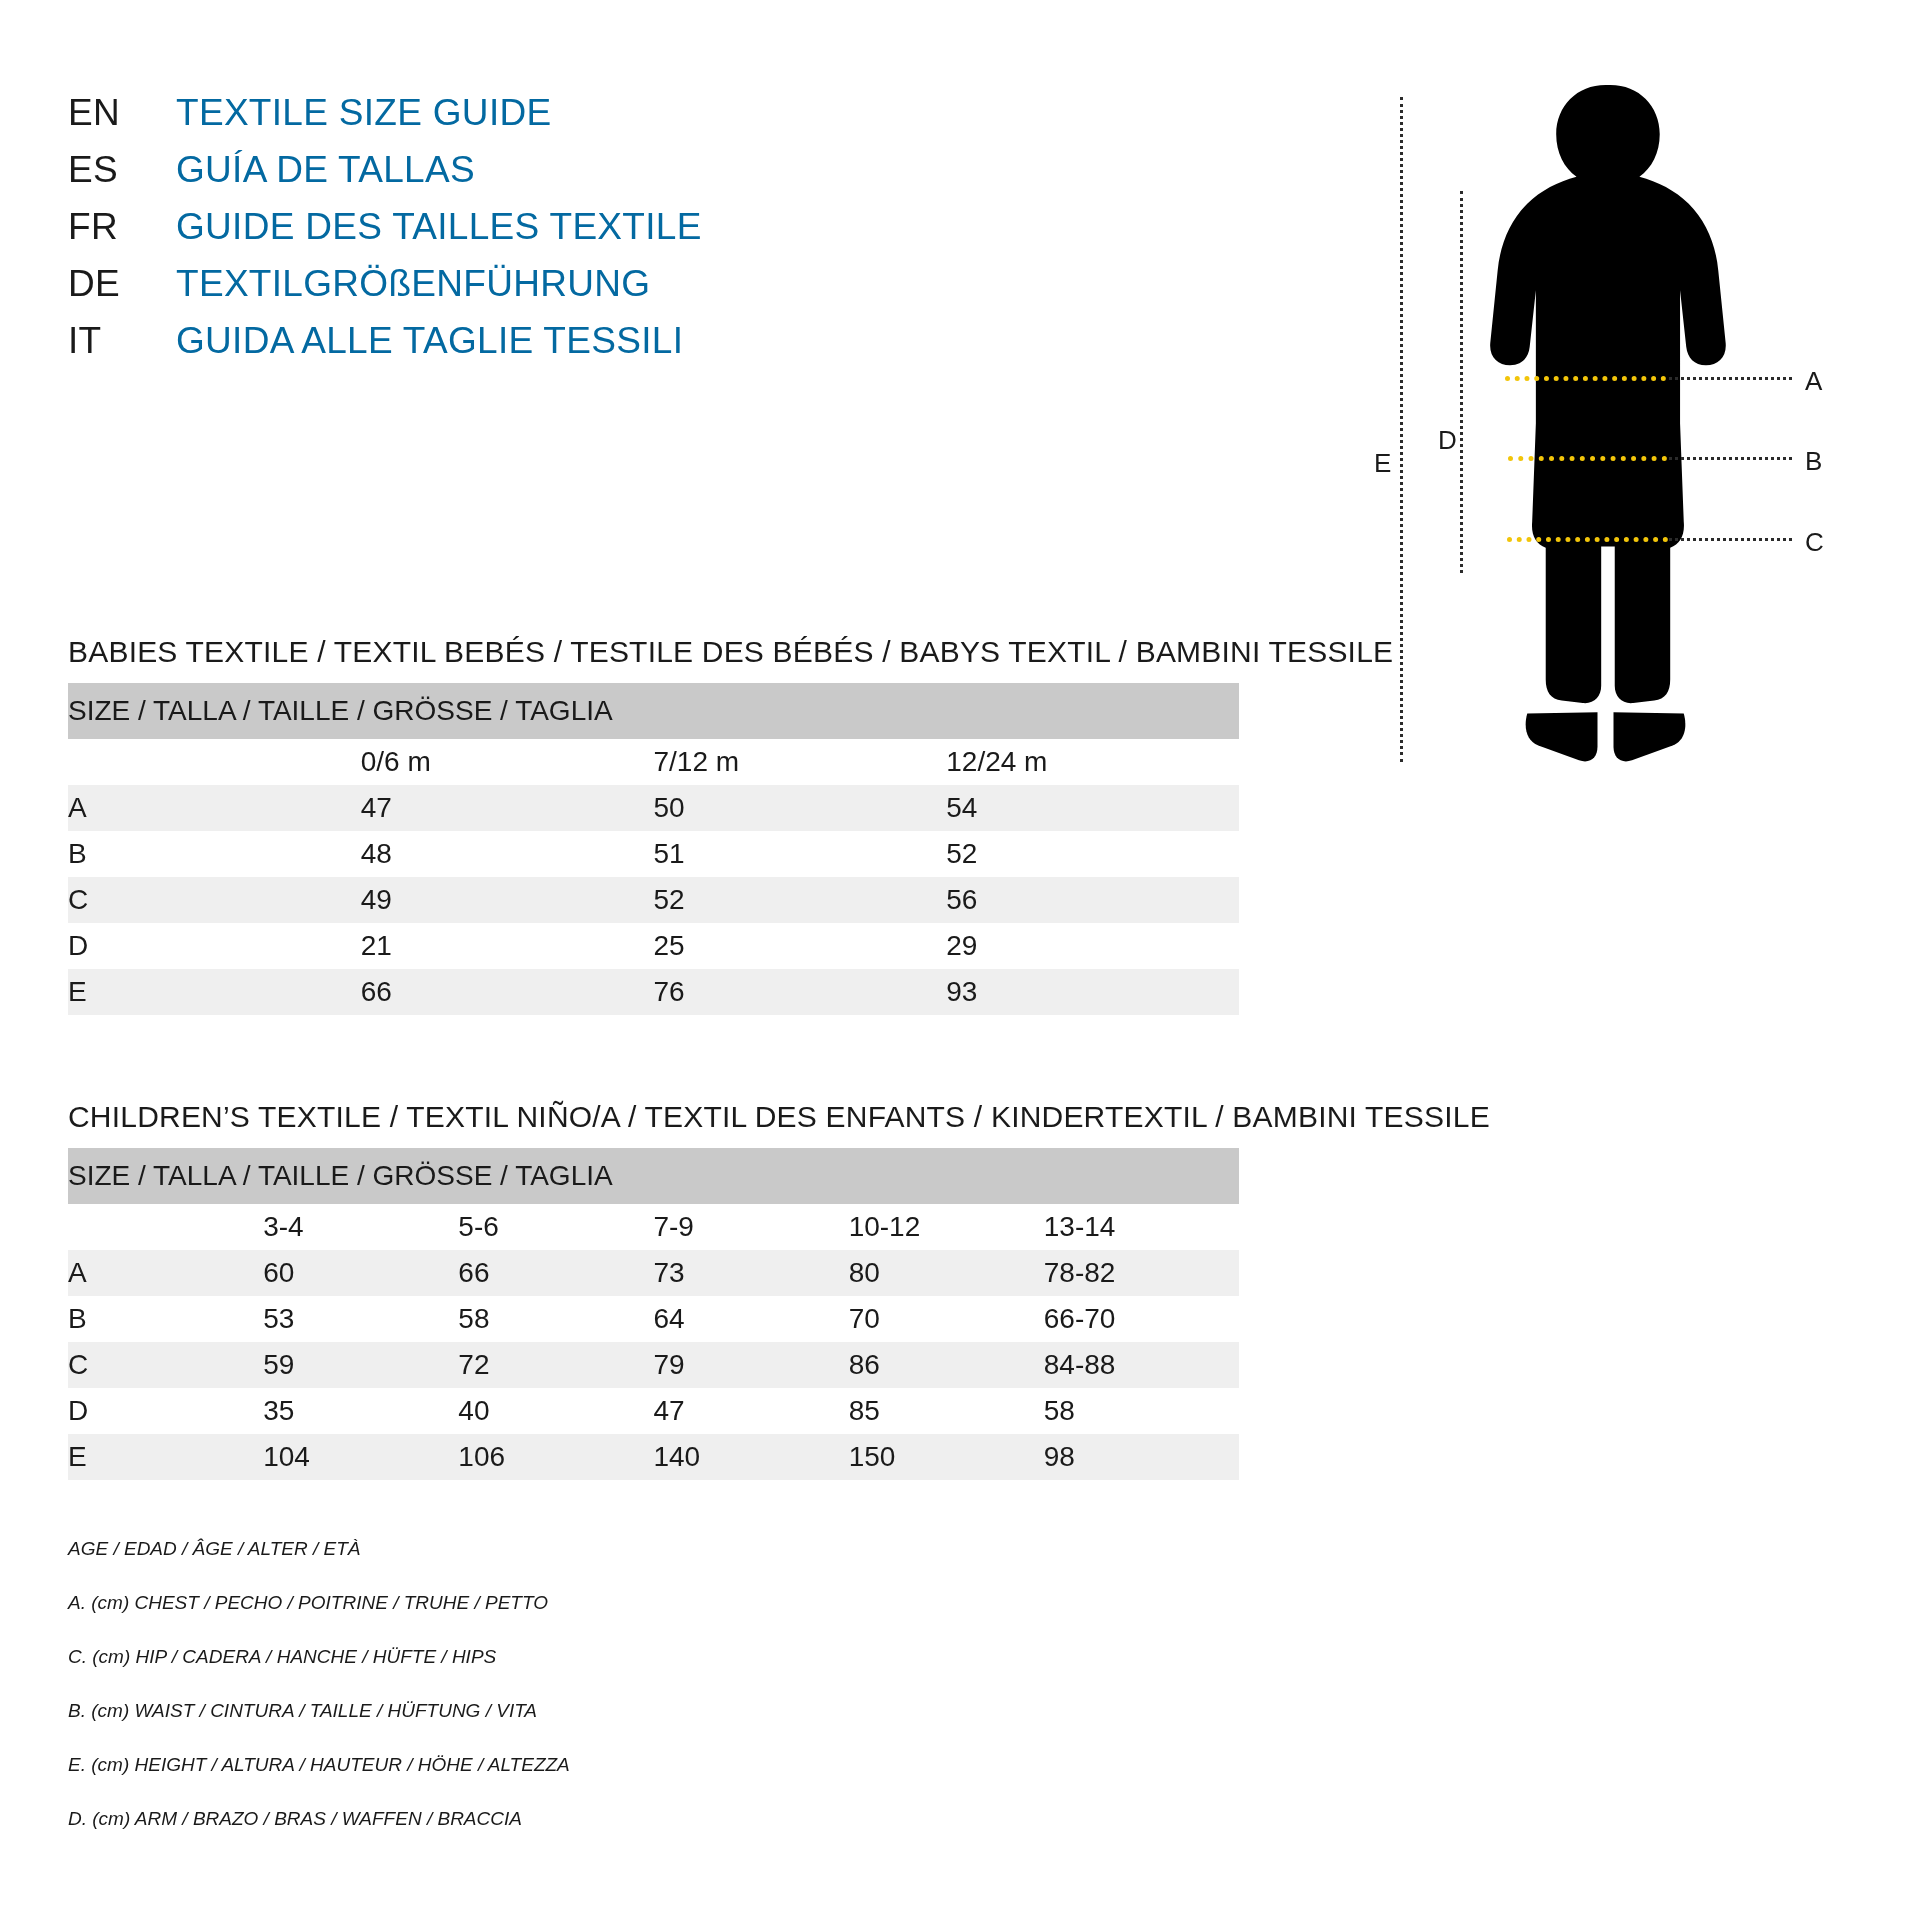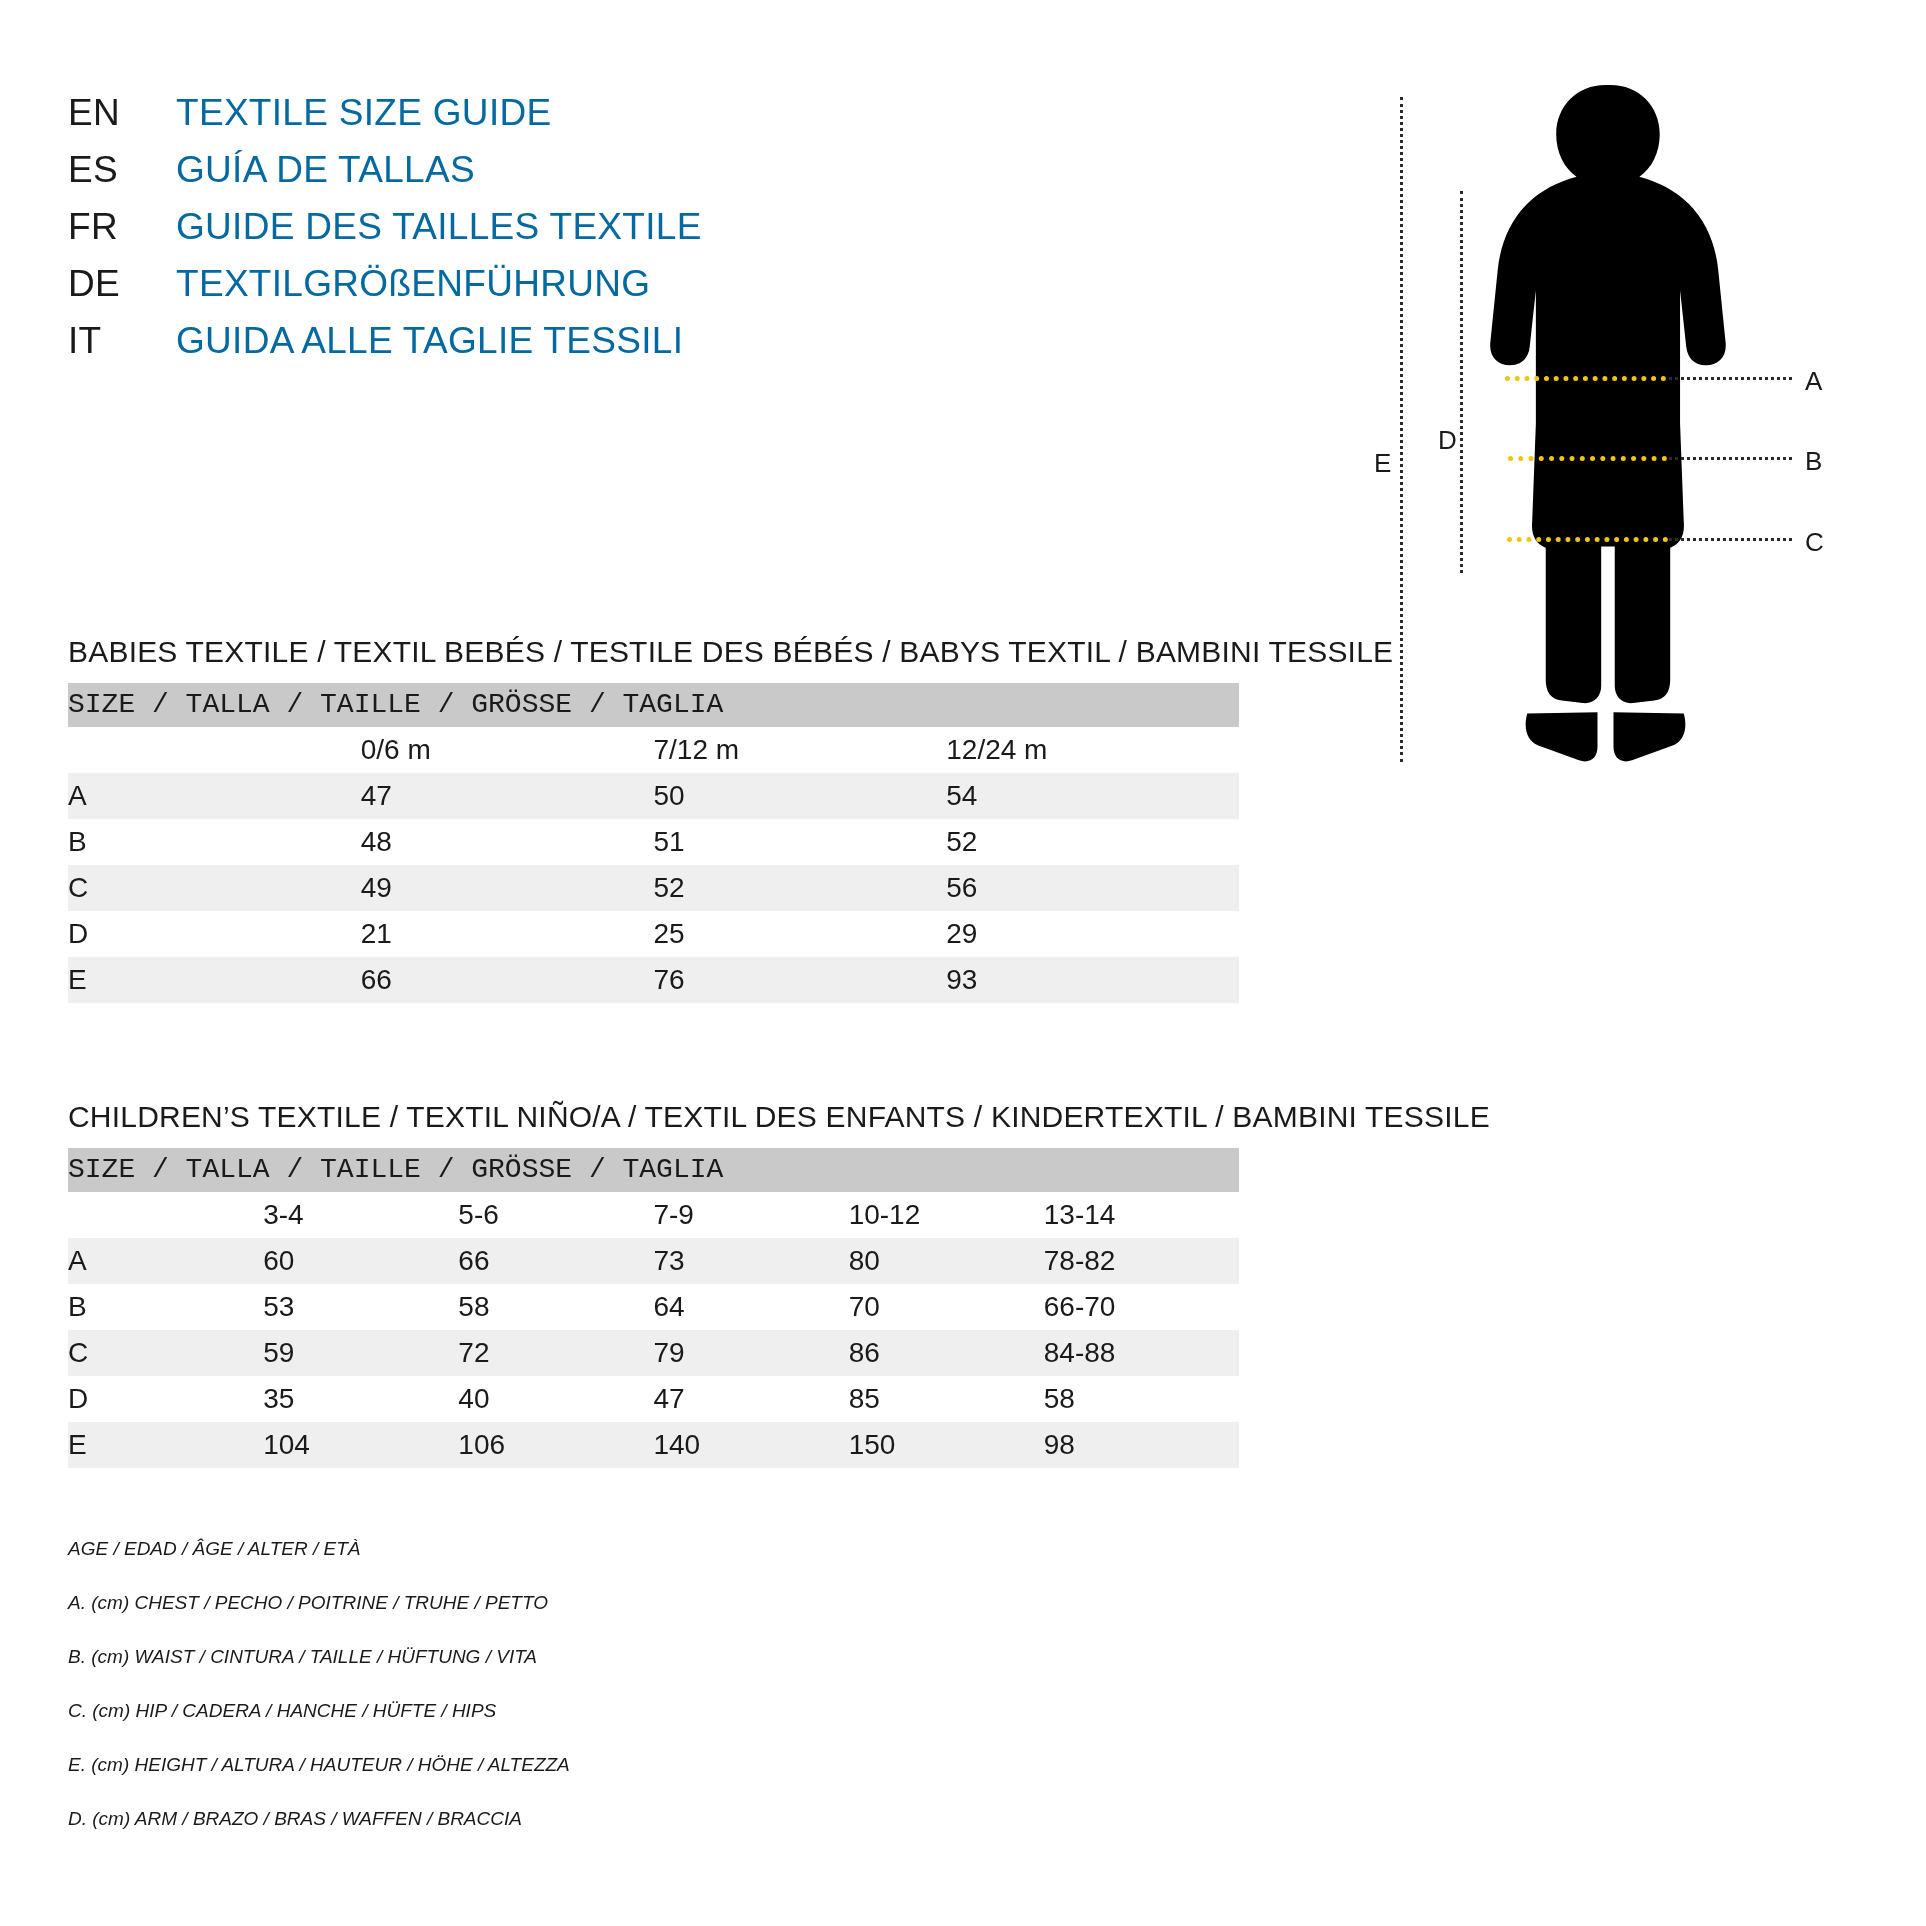--- a/index.html
+++ b/index.html
@@ -116,24 +116,23 @@
   }
   table.size-table td, table.size-table th {
     padding: 0;
     font-weight: normal;
     text-align: left;
     font-size: 28px;
     color: #1a1a1a;
   }
   .hdr-band td {
     background: #c9c9c9;
-    height: 44px;
+    height: 56px;
     font-size: 28px;
     padding-left: 8.6px;
-    font-family: Liberation Mono, monospace;
   }
   .col-head td {
     height: 46px;
     background: #ffffff;
     font-size: 27px;
   }
   tr.data-row td { height: 46px; }
   tr.shade td { background: #efefef; }
   .c-label { width: 65px; padding-left: 8.6px; }
   .c-val { width: 219px; padding-left: 13.6px; }
@@ -327,20 +326,20 @@
         <td class="c-val">150</td>
         <td class="c-val">98</td>
       </tr>
     </tbody>
       </table>
   </div>
 
   <div class="legend-block">
     <div class="legend-line">AGE / EDAD / ÂGE / ALTER / ETÀ</div>
     <div class="legend-line">A. (cm) CHEST / PECHO / POITRINE / TRUHE / PETTO</div>
+    <div class="legend-line">C. (cm) HIP / CADERA / HANCHE / HÜFTE / HIPS</div>
     <div class="legend-line">B. (cm) WAIST / CINTURA / TAILLE / HÜFTUNG / VITA</div>
-    <div class="legend-line">C. (cm) HIP / CADERA / HANCHE / HÜFTE / HIPS</div>
     <div class="legend-line">E. (cm) HEIGHT / ALTURA / HAUTEUR / HÖHE / ALTEZZA</div>
     <div class="legend-line">D. (cm) ARM / BRAZO / BRAS / WAFFEN / BRACCIA</div>
   </div>
 
 </div>
 
 
 </body></html>

